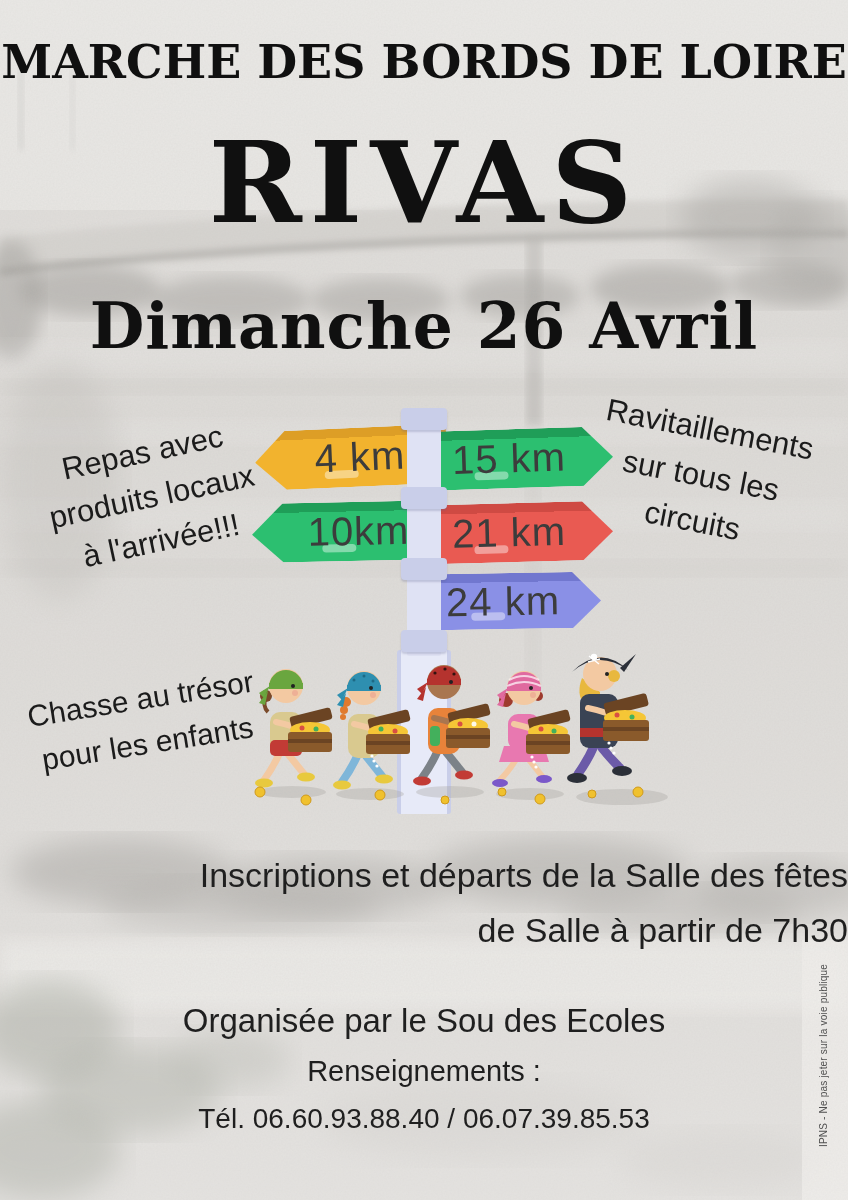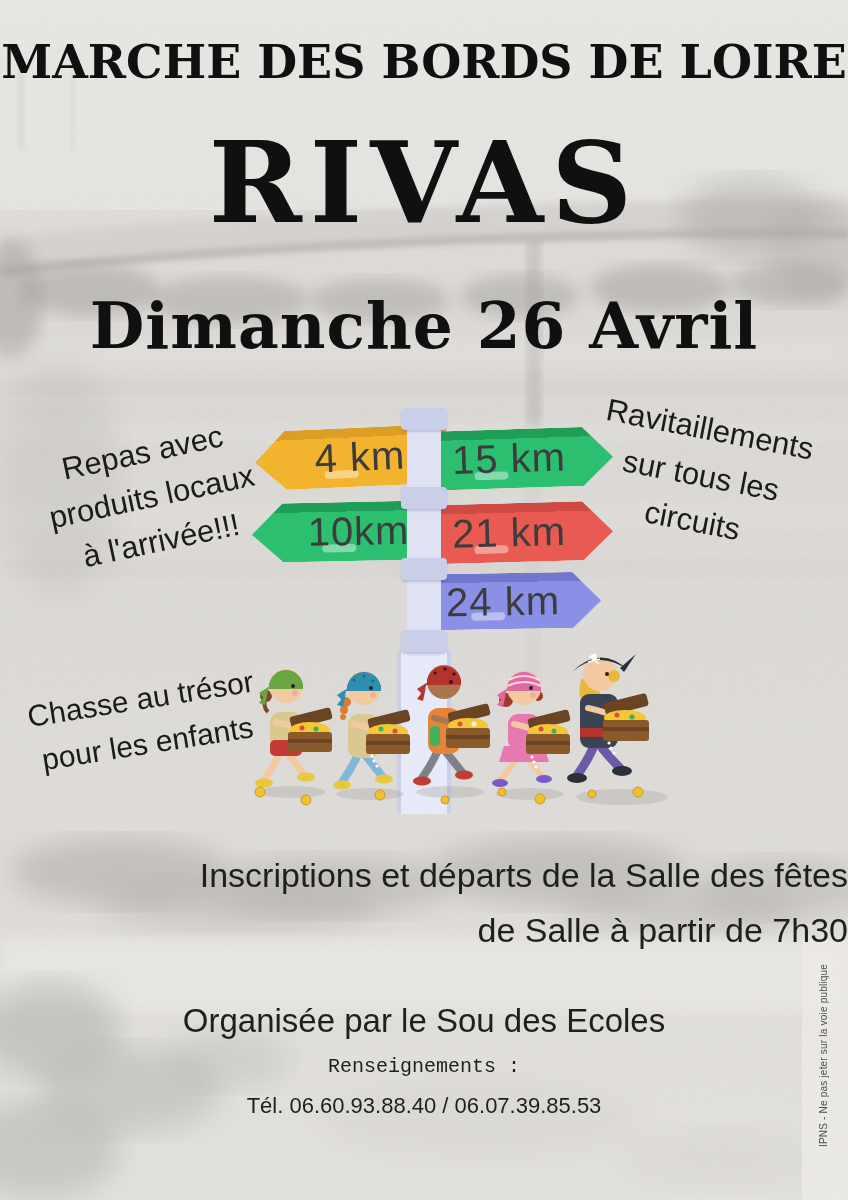--- a/index.html
+++ b/index.html
@@ -46,22 +46,22 @@
   .sign:nth-child(2){left:423px;top:429px;width:172px;transform:rotate(-1.8deg);}
   .sign:nth-child(3){left:252px;top:502px;width:177px;transform:rotate(-1.2deg);}
   .sign:nth-child(4){left:423px;top:503px;width:172px;transform:rotate(-1.5deg);}
   .sign:nth-child(5){left:423px;top:573px;width:160px;height:56px;transform:rotate(-1deg);}
   
   .kids{position:absolute;left:240px;top:642px;z-index:2;}
   
   .registration{position:absolute;left:0;right:0;top:848px;z-index:5;text-align:right;font-size:34px;line-height:1.62;color:#1f1f1f;}
   .organizer{position:absolute;left:0;right:0;top:1002px;z-index:5;text-align:center;color:#1f1f1f;}
   .org-l1,.org-l2{font-size:33px;margin:0 0 15px;}
-  .org-l3{font-size:20px;margin:4px 0 11px;font-family:Liberation Mono, monospace;}
-  .org-l4{font-size:22px;margin:15px;}
+  .org-l3{font-size:29px;margin:4px 0 11px;}
+  .org-l4{font-size:28px;margin:15px;}
   .print-notice{
     position:absolute;left:723px;top:1050px;width:200px;z-index:5;
     transform:rotate(-90deg);transform-origin:center;
     font-size:10px;color:#4f4f4f;text-align:center;letter-spacing:.2px;white-space:nowrap;
   }
 </style>
 </head>
 <body>
 
 <div class="poster">

